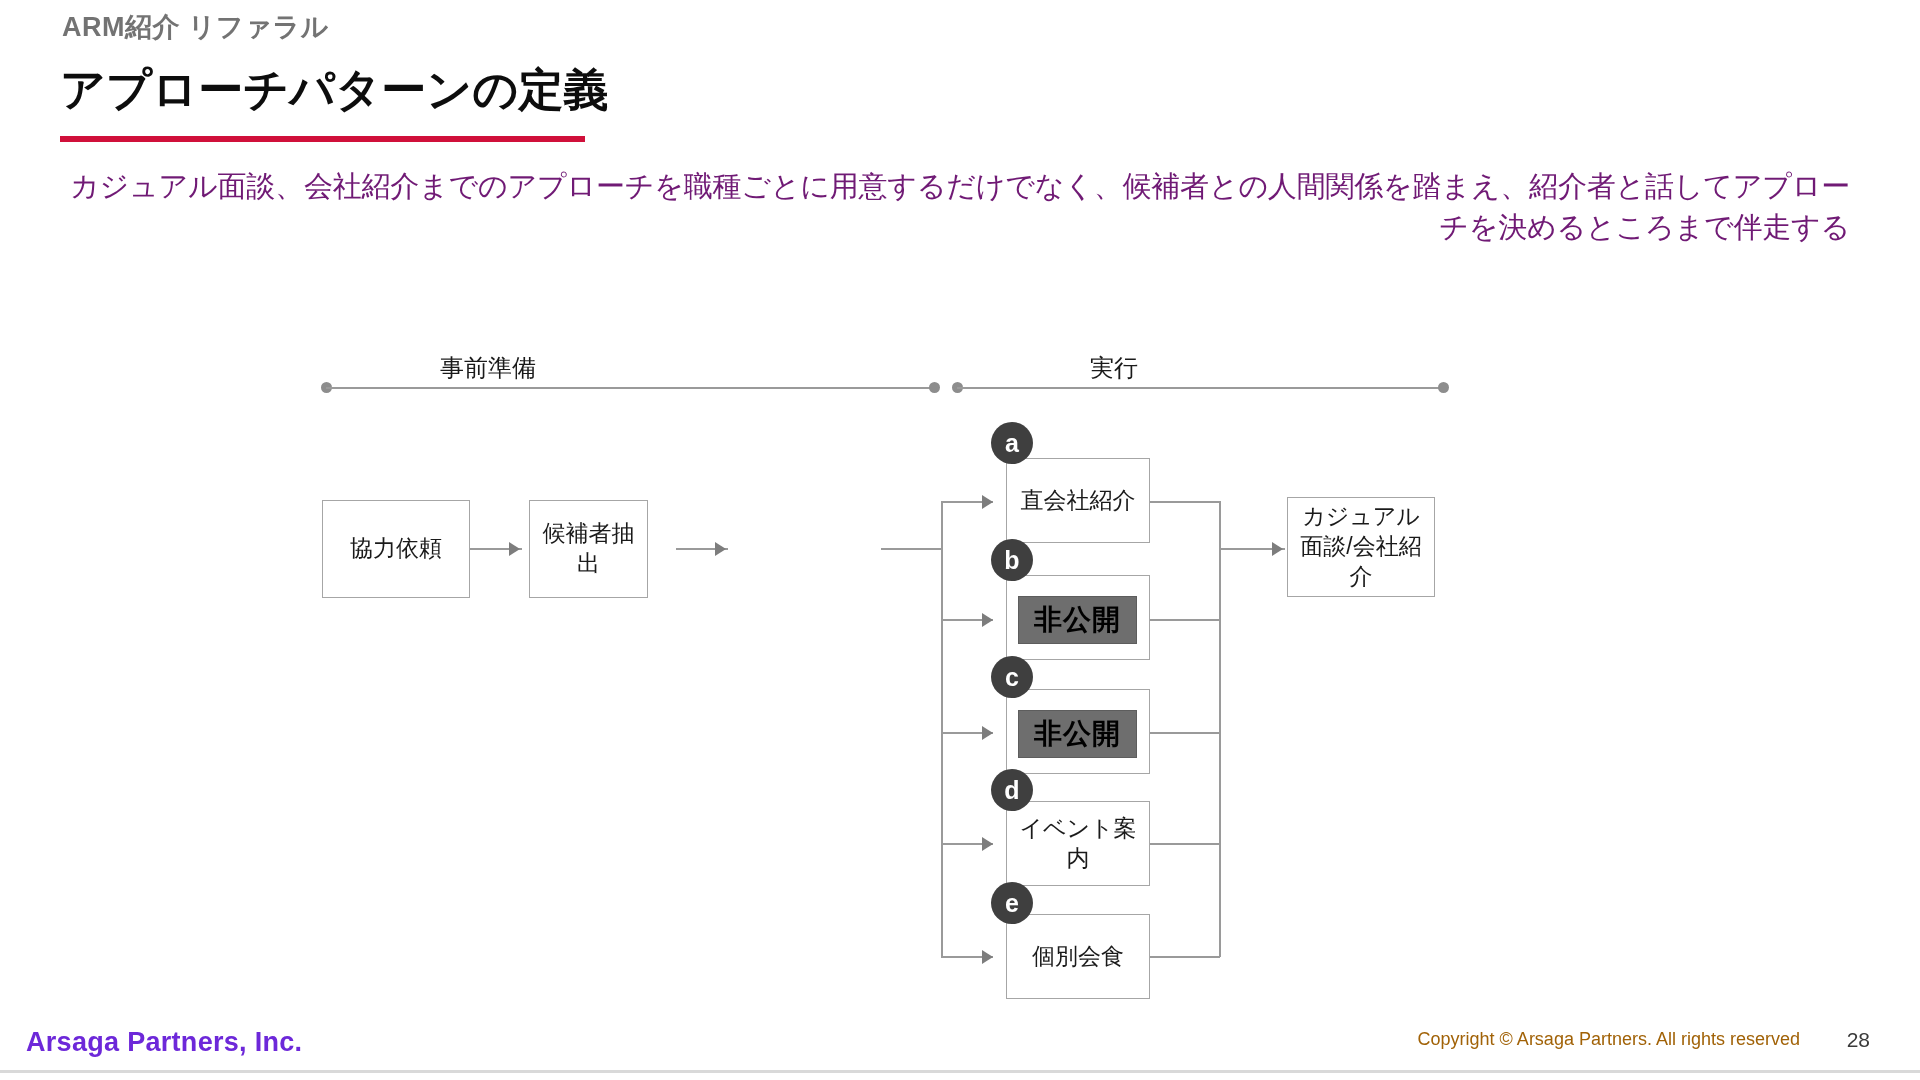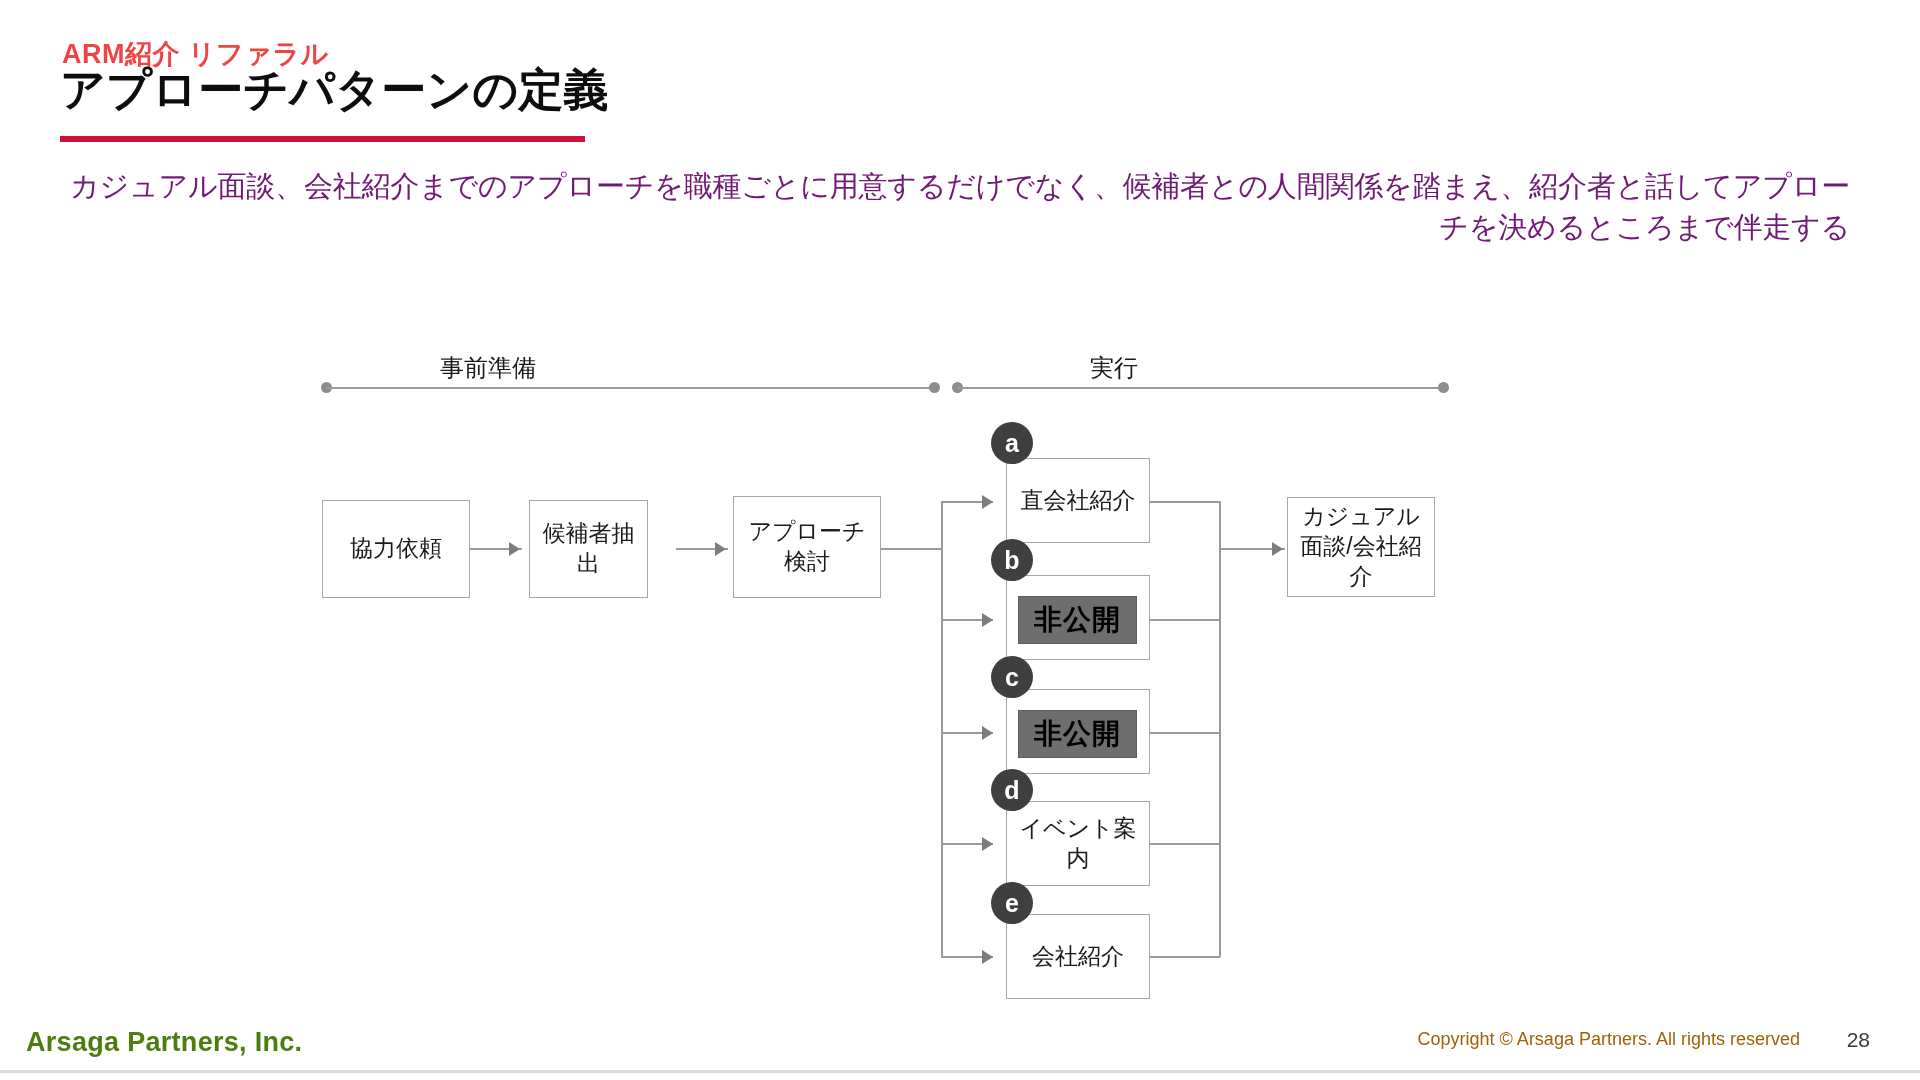--- a/index.html
+++ b/index.html
@@ -18,25 +18,25 @@
     width: 1920px;
     height: 1080px;
     background: #ffffff;
     overflow: hidden;
   }
 
   
   .eyebrow {
     position: absolute;
     left: 62px;
-    top: 36px;
+    top: 9px;
     font-size: 27px;
     font-weight: bold;
     letter-spacing: 0.5px;
-    color: #ef4444;
+    color: #737373;
     white-space: nowrap;
   }
   .title {
     position: absolute;
     left: 60px;
     top: 60px;
     font-size: 45px;
     font-weight: bold;
     letter-spacing: 0px;
     color: #0d0d0d;
@@ -156,21 +156,21 @@
     bottom: 7px;
     height: 3px;
     background: #d9d9d9;
   }
   .brand {
     position: absolute;
     left: 26px;
     bottom: 22px;
     font-size: 27px;
     font-weight: bold;
-    color: #4d7c0f;
+    color: #6d28d9;
     letter-spacing: 0.3px;
     white-space: nowrap;
   }
   .copyright {
     position: absolute;
     right: 120px;
     bottom: 30px;
     font-size: 18px;
     color: #a16207;
     white-space: nowrap;
@@ -204,21 +204,20 @@
   <div class="phase-dot" style="left:1438px; top:382px;"></div>
 
   <div class="node" style="left:322px; top:500px; width:148px; height:98px;">協力依頼</div>
   <div class="hline" style="left:470px; top:548px; width:52px;"></div>
   <div class="arrow" style="left:509px; top:542px;"></div>
 
   <div class="node" style="left:529px; top:500px; width:119px; height:98px;">候補者抽出</div>
   <div class="hline" style="left:676px; top:548px; width:52px;"></div>
   <div class="arrow" style="left:715px; top:542px;"></div>
 
-  <div class="node tall" style="left:733px; top:496px; width:148px; height:102px;">アプローチ検討</div>
 
   <div class="hline" style="left:881px; top:548px; width:61px;"></div>
   <div class="vline" style="left:941px; top:501px; height:455px;"></div>
 
   <div class="hline" style="left:941px; top:501px; width:52px;"></div>
   <div class="arrow" style="left:982px; top:495px;"></div>
   <div class="node" style="left:1006px; top:458px; width:144px; height:85px;">直会社紹介</div>
   <div class="badge" style="left:991px; top:422px;">a</div>
 
   <div class="hline" style="left:941px; top:619px; width:52px;"></div>
@@ -233,21 +232,21 @@
   <div class="redacted" style="left:1018px; top:710px; width:119px; height:48px;">非公開</div>
   <div class="badge" style="left:991px; top:656px;">c</div>
 
   <div class="hline" style="left:941px; top:843px; width:52px;"></div>
   <div class="arrow" style="left:982px; top:837px;"></div>
   <div class="node" style="left:1006px; top:801px; width:144px; height:85px;">イベント案内</div>
   <div class="badge" style="left:991px; top:769px;">d</div>
 
   <div class="hline" style="left:941px; top:956px; width:52px;"></div>
   <div class="arrow" style="left:982px; top:950px;"></div>
-  <div class="node" style="left:1006px; top:914px; width:144px; height:85px;">会社紹介</div>
+  <div class="node" style="left:1006px; top:914px; width:144px; height:85px;">個別会食</div>
   <div class="badge" style="left:991px; top:882px;">e</div>
 
   <div class="hline" style="left:1150px; top:501px; width:70px;"></div>
   <div class="hline" style="left:1150px; top:619px; width:70px;"></div>
   <div class="hline" style="left:1150px; top:732px; width:70px;"></div>
   <div class="hline" style="left:1150px; top:843px; width:70px;"></div>
   <div class="hline" style="left:1150px; top:956px; width:70px;"></div>
   <div class="vline" style="left:1219px; top:501px; height:456px;"></div>
   <div class="hline" style="left:1219px; top:548px; width:66px;"></div>
   <div class="arrow" style="left:1272px; top:542px;"></div>

